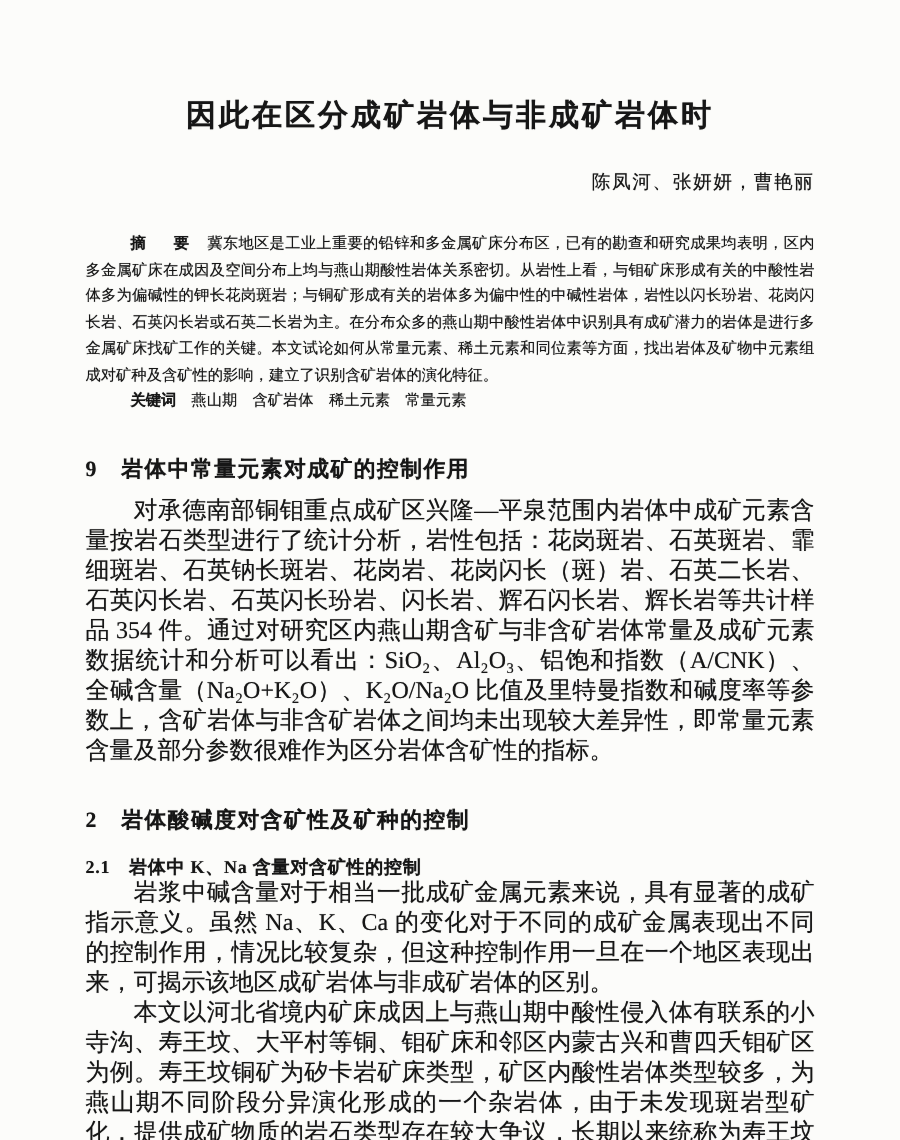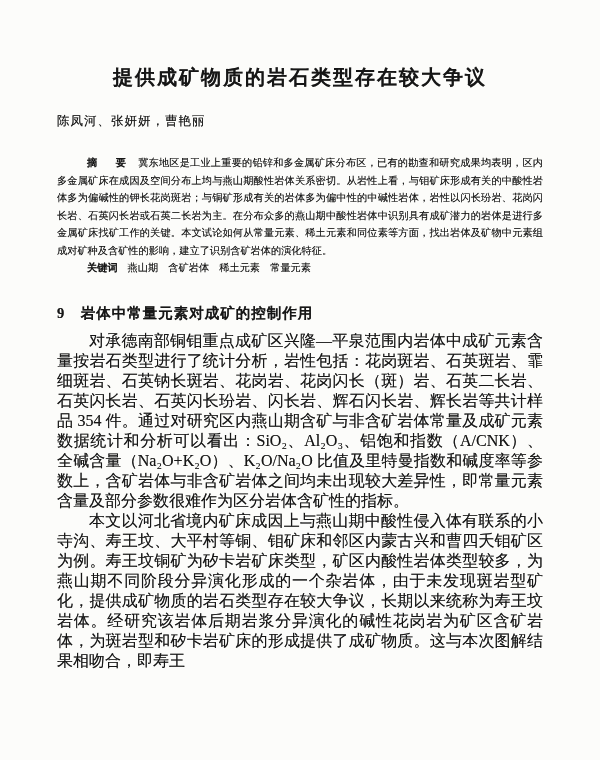--- a/index.html
+++ b/index.html
@@ -22,21 +22,21 @@
   }
   .title {
     text-align: center;
     font-size: 20px;
     font-weight: bold;
     letter-spacing: 2px;
     line-height: 26px;
     margin: 0;
   }
   .authors {
-    text-align: left;
+    text-align: right;
     font-size: 12.5px;
     letter-spacing: 1px;
     margin: 24px 0 0 0;
     line-height: 15px;
   }
   .affiliation {
     text-align: center;
     font-size: 10.5px;
     letter-spacing: 0.5px;
     margin: 15px 0 0 0;
@@ -78,30 +78,33 @@
     text-align: justify;
     text-indent: 2em;
   }
   .body-para.cont { margin-top: 0; }
 </style>
 </head>
 <body>
 
 <div class="page">
 
-  <h1 class="title">提供成矿物质的岩石类型存在较大争议</h1>
+  <h1 class="title">因此在区分成矿岩体与非成矿岩体时</h1>
 
   <p class="authors">陈凤河、张妍妍，曹艳丽</p>
 
 
   <p class="abstract"><span class="label">摘　要</span><span>冀东地区是工业上重要的铅锌和多金属矿床分布区，已有的勘查和研究成果均表明，区内多金属矿床在成因及空间分布上均与燕山期酸性岩体关系密切。从岩性上看，与钼矿床形成有关的中酸性岩体多为偏碱性的钾长花岗斑岩；与铜矿形成有关的岩体多为偏中性的中碱性岩体，岩性以闪长玢岩、花岗闪长岩、石英闪长岩或石英二长岩为主。在分布众多的燕山期中酸性岩体中识别具有成矿潜力的岩体是进行多金属矿床找矿工作的关键。本文试论如何从常量元素、稀土元素和同位素等方面，找出岩体及矿物中元素组成对矿种及含矿性的影响，建立了识别含矿岩体的演化特征。</span></p>
 
   <p class="keywords"><span class="label">关键词</span><span>燕山期　含矿岩体　稀土元素　常量元素</span></p>
 
   <h2 class="sec-heading">9　岩体中常量元素对成矿的控制作用</h2>
 
   <p class="body-para">对承德南部铜钼重点成矿区兴隆—平泉范围内岩体中成矿元素含量按岩石类型进行了统计分析，岩性包括：花岗斑岩、石英斑岩、霏细斑岩、石英钠长斑岩、花岗岩、花岗闪长（斑）岩、石英二长岩、石英闪长岩、石英闪长玢岩、闪长岩、辉石闪长岩、辉长岩等共计样品 354 件。通过对研究区内燕山期含矿与非含矿岩体常量及成矿元素数据统计和分析可以看出：SiO₂、Al₂O₃、铝饱和指数（A/CNK）、全碱含量（Na₂O+K₂O）、K₂O/Na₂O 比值及里特曼指数和碱度率等参数上，含矿岩体与非含矿岩体之间均未出现较大差异性，即常量元素含量及部分参数很难作为区分岩体含矿性的指标。</p>
 
+  <h2 class="sec-heading">2　岩体酸碱度对含矿性及矿种的控制</h2>
 
+  <h3 class="sub-heading">2.1　岩体中 K、Na 含量对含矿性的控制</h3>
 
+  <p class="body-para cont">岩浆中碱含量对于相当一批成矿金属元素来说，具有显著的成矿指示意义。虽然 Na、K、Ca 的变化对于不同的成矿金属表现出不同的控制作用，情况比较复杂，但这种控制作用一旦在一个地区表现出来，可揭示该地区成矿岩体与非成矿岩体的区别。</p>
   <p class="body-para cont">本文以河北省境内矿床成因上与燕山期中酸性侵入体有联系的小寺沟、寿王坟、大平村等铜、钼矿床和邻区内蒙古兴和曹四夭钼矿区为例。寿王坟铜矿为矽卡岩矿床类型，矿区内酸性岩体类型较多，为燕山期不同阶段分异演化形成的一个杂岩体，由于未发现斑岩型矿化，提供成矿物质的岩石类型存在较大争议，长期以来统称为寿王坟岩体。经研究该岩体后期岩浆分异演化的碱性花岗岩为矿区含矿岩体，为斑岩型和矽卡岩矿床的形成提供了成矿物质。这与本次图解结果相吻合，即寿王</p>
 
 </div>
 
 </body></html>

